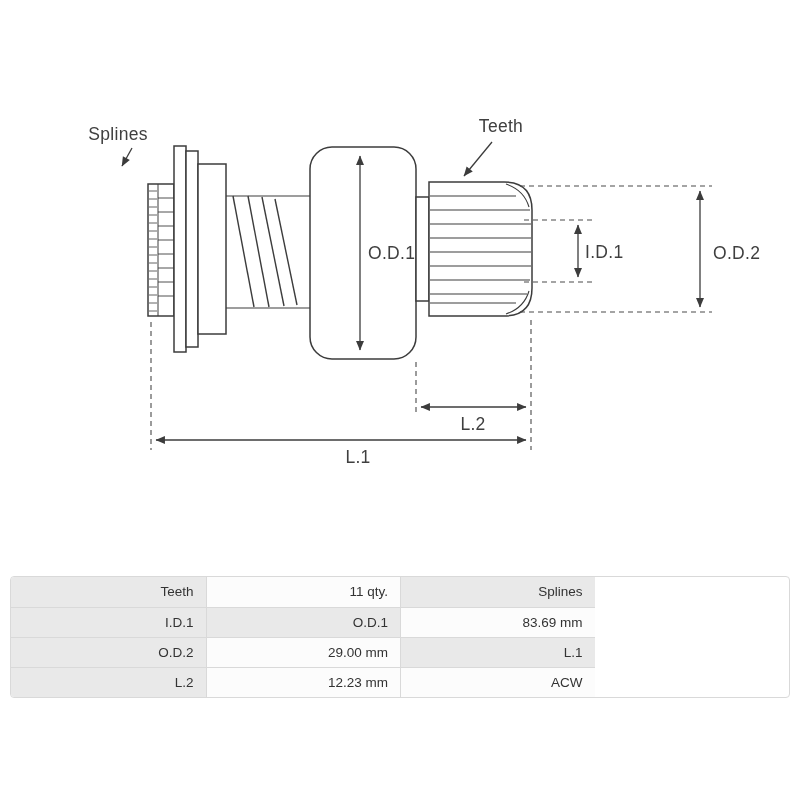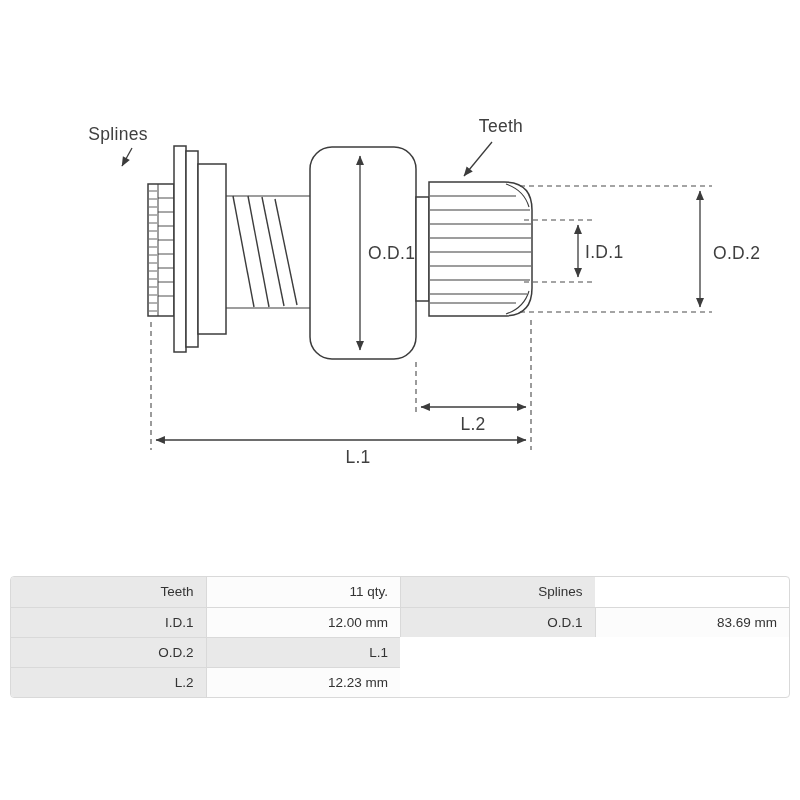--- a/index.html
+++ b/index.html
@@ -149,25 +149,26 @@
 </div>
 
 <div class="spec-table">
   <div class="spec-row">
     <div class="cell label">Teeth</div>
     <div class="cell value">11 qty.</div>
     <div class="cell label">Splines</div>
   </div>
   <div class="spec-row">
     <div class="cell label">I.D.1</div>
-    <div class="cell value">12.00 mm</div>
     <div class="cell label">O.D.1</div>
     <div class="cell value">83.69 mm</div>
   </div>
   <div class="spec-row">
     <div class="cell label">O.D.2</div>
+    <div class="cell value">29.00 mm</div>
     <div class="cell label">L.1</div>
   </div>
   <div class="spec-row">
     <div class="cell label">L.2</div>
     <div class="cell value">12.23 mm</div>
+    <div class="cell value">ACW</div>
   </div>
 </div>
 
 </body></html>

